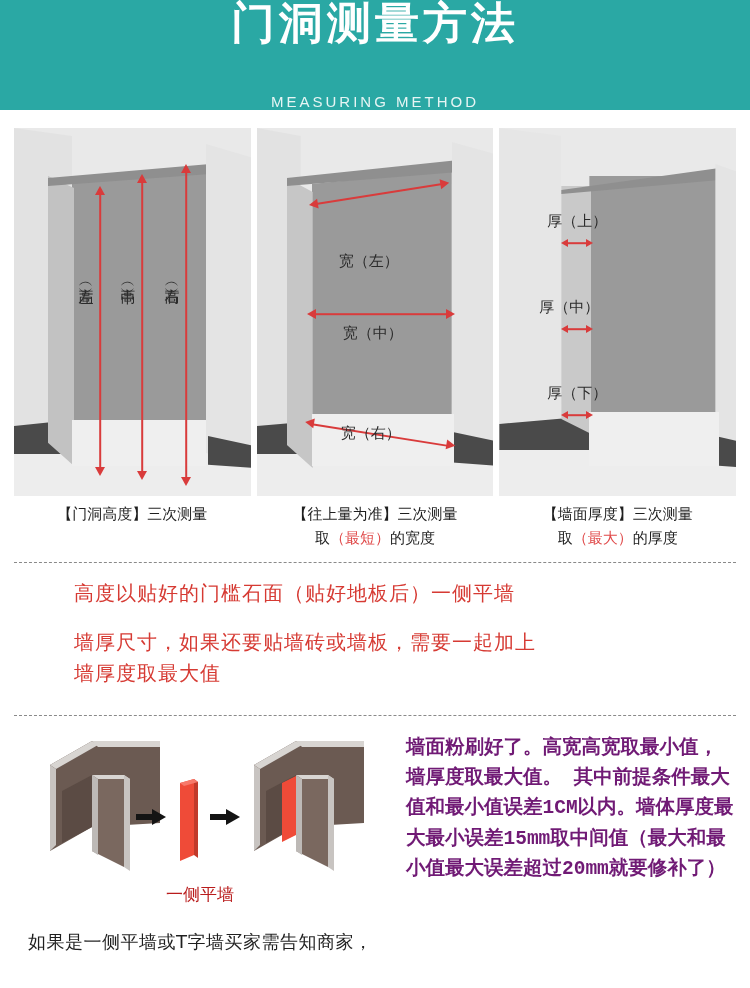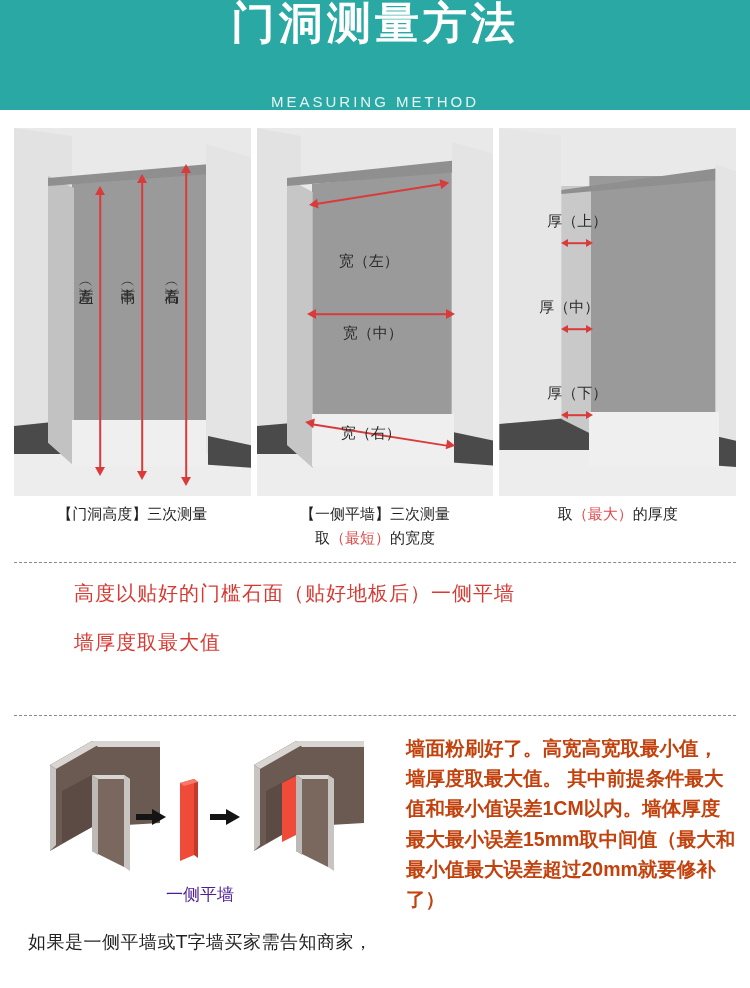--- a/index.html
+++ b/index.html
@@ -104,32 +104,32 @@
     font-family:"DejaVu Sans", sans-serif; letter-spacing:1px;
   }
   .red-notes .n1 { margin-bottom:18px; }
 
   
   .bottom-left {
     position:absolute; left:14px; top:735px; width:372px; height:200px;
   }
   .wall-caption {
     position:absolute; left:0; top:148px; width:372px;
-    text-align:center; font-size:17px; color:#4c1d95;
+    text-align:center; font-size:17px; color:#b91c1c;
     font-family:"DejaVu Sans", sans-serif;
   }
   .bottom-note {
     position:absolute; left:28px; top:930px; width:380px;
     font-size:18px; color:#1f1f1f;
     font-family:"DejaVu Sans", sans-serif; letter-spacing:0.5px;
   }
   .bottom-right {
     position:absolute; left:406px; top:733px; width:330px;
-    font-size:19.5px; font-weight:700; color:#c2410c;
-    line-height:1.55; font-family:Liberation Sans, sans-serif;
+    font-size:19.5px; font-weight:700; color:#701a75;
+    line-height:1.55; font-family:Liberation Mono, monospace;
   }
   .blk-arrow {
     position:absolute; width:0; height:0;
     border-top:8px solid transparent; border-bottom:8px solid transparent;
     border-left:14px solid #141414;
   }
   .blk-arrow-stem {
     position:absolute; height:6px; background:#141414;
   }
 </style>
@@ -292,36 +292,38 @@
       </div>
     </div>
 
   </div>
 
   <div class="captions">
     <div class="caption">
       <div>【门洞高度】三次测量</div>
     </div>
     <div class="caption">
-      <div>【一侧平墙】三次测量</div>
+      <div>【往上量为准】三次测量</div>
       <div>
         <span>取</span><span class="hl">（最短）</span><span>的宽度</span>
       </div>
     </div>
     <div class="caption">
+      <div>【墙面厚度】三次测量</div>
       <div>
         <span>取</span><span class="hl">（最大）</span><span>的厚度</span>
       </div>
     </div>
   </div>
 
   <div class="divider" id="divider-1"></div>
 
   <div class="red-notes">
     <div class="n1">高度以贴好的门槛石面（贴好地板后）一侧平墙</div>
+    <div>墙厚尺寸，如果还要贴墙砖或墙板，需要一起加上</div>
     <div>墙厚度取最大值</div>
   </div>
 
   <div class="divider" id="divider-2"></div>
 
   <div class="bottom-left">
 
     <svg width="150" height="140" viewBox="0 0 150 140" style="position:absolute;left:18px;top:0;">
       <polygon points="18,30 60,6 60,92 18,116" fill="#6b5a52"></polygon>
       <polygon points="60,6 128,6 128,88 60,92" fill="#6b5a52"></polygon>

